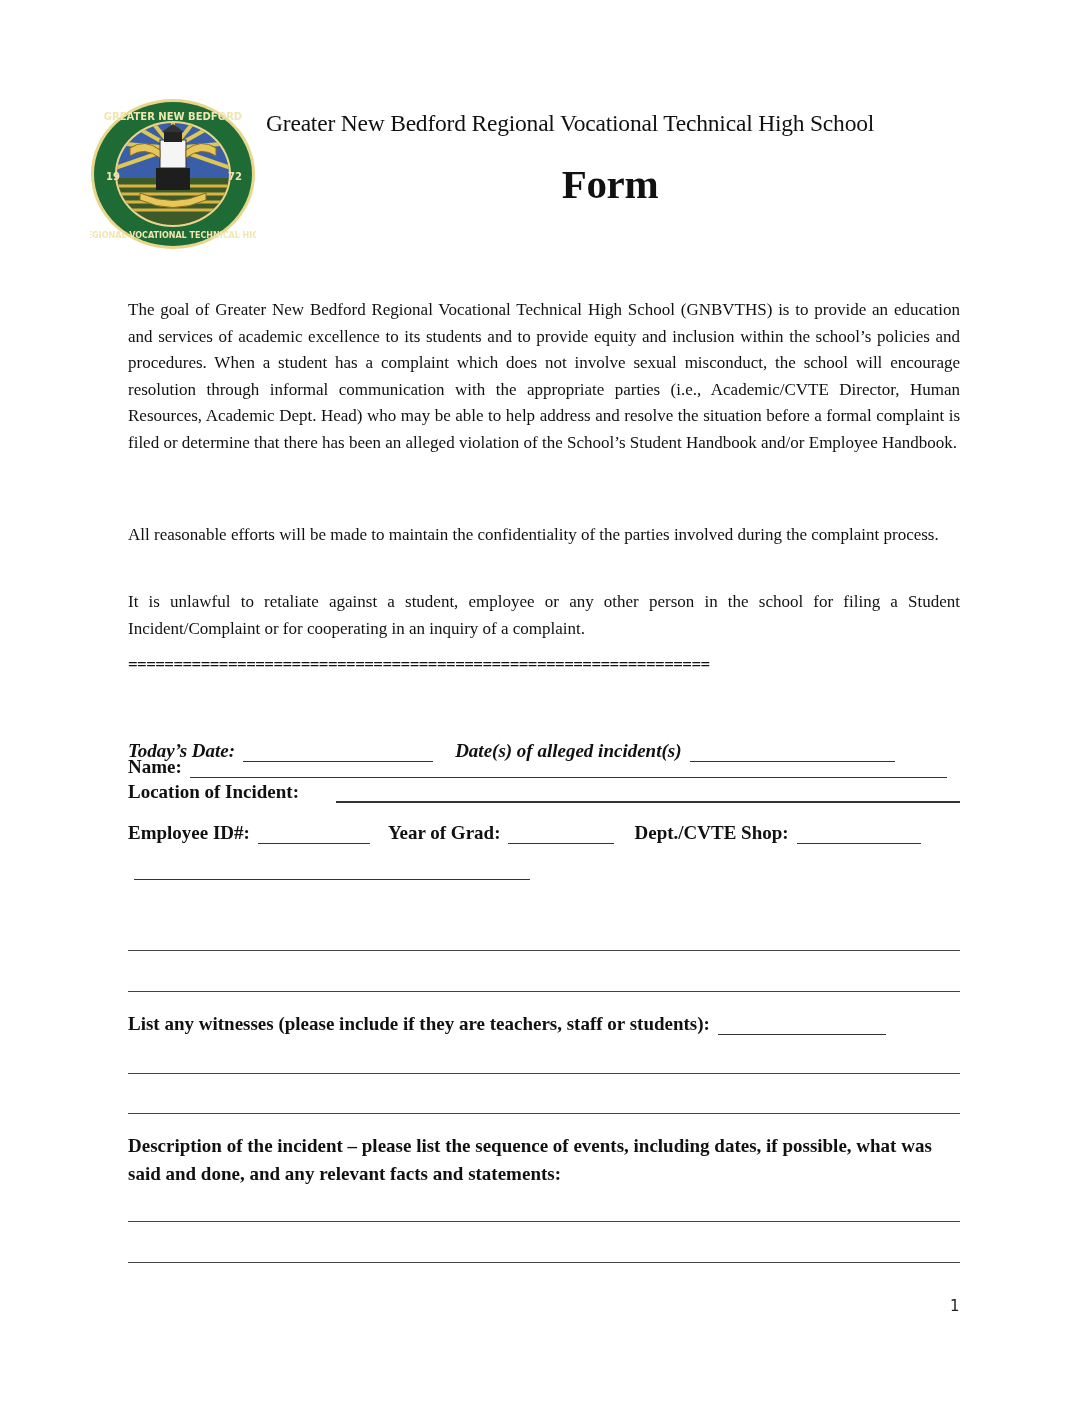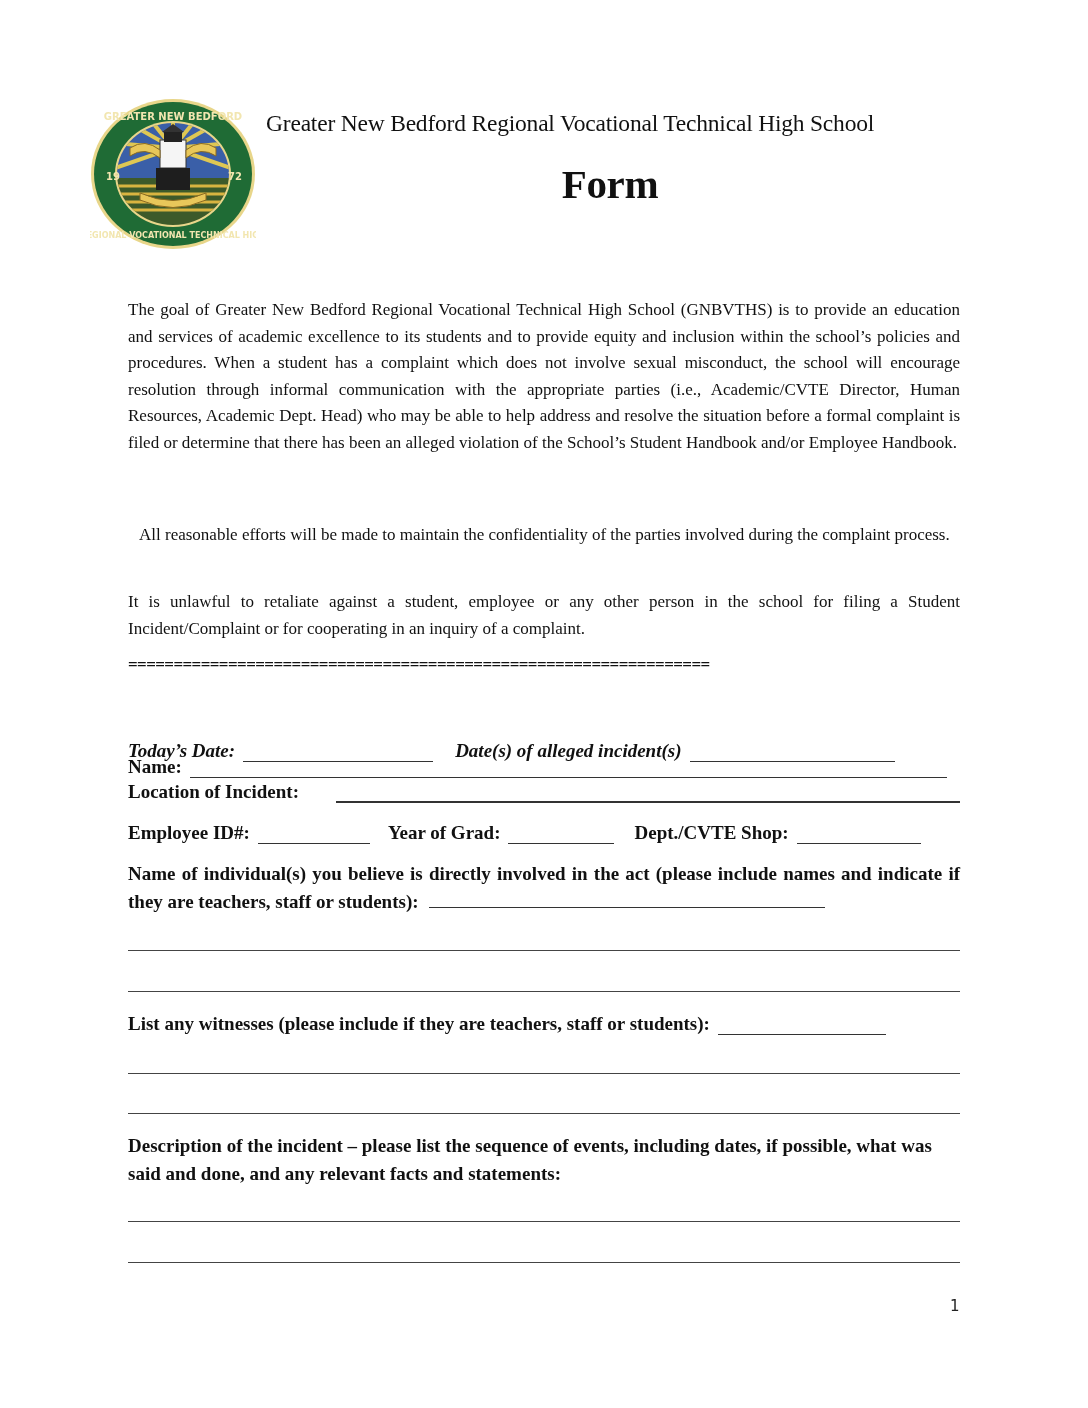--- a/index.html
+++ b/index.html
@@ -6,21 +6,21 @@
   body { width: 1088px; height: 1408px; position: relative; overflow: hidden;
          font-family: "Liberation Serif", "DejaVu Serif", serif; color: #111; }
   .abs { position: absolute; }
   .logo { left: 90px; top: 98px; width: 166px; height: 152px; }
   .school { left: 266px; top: 110px; font-size: 23.5px; letter-spacing: -0.2px; white-space: nowrap; }
   .title { left: 260px; top: 160px; width: 700px; text-align: center; font-weight: bold;
            font-size: 41px; line-height: 48px; letter-spacing: -0.3px; }
   .title .l1 { display: block; padding-left: 52px; }
   .body-text { left: 128px; width: 832px; font-size: 17px; line-height: 26.5px; text-align: justify; }
   .p1 { top: 297px; }
-  .p2 { top: 522px; margin-left: 11px; }
+  .p2 { top: 522px; }
   .p3 { top: 589px; }
   .sep { left: 128px; top: 655px; font-size: 17px; letter-spacing: -0.6px; white-space: nowrap; font-weight: bold; }
   .row { left: 128px; width: 832px; font-size: 19px; font-weight: bold; white-space: nowrap; display: flex; align-items: flex-end; }
   .fld { display: inline-block; border-bottom: 1.2px solid #333; height: 18px; margin-left: 8px; }
   .gap { display: inline-block; }
   .line { left: 128px; width: 832px; border-bottom: 1.2px solid #444; height: 0; }
   .q { left: 128px; width: 832px; font-size: 19px; font-weight: bold; line-height: 28px; }
   .q .inline-fld { display: inline-block; border-bottom: 1.2px solid #333; height: 18px; vertical-align: baseline; }
   .pagenum { left: 950px; top: 1297px; font-family: "DejaVu Sans", sans-serif; font-size: 15px; color: #222; }
 </style>
@@ -107,21 +107,20 @@
   <span class="fld" style="width:112px;"></span>
   <span class="gap" style="width:18px;"></span>
   <span>Year of Grad:</span>
   <span class="fld" style="width:106px;"></span>
   <span class="gap" style="width:20px;"></span>
   <span>Dept./CVTE Shop:</span>
   <span class="fld" style="width:124px;"></span>
 </div>
 
 <div class="abs q" style="top:860px; text-align:justify;">
-  <span>Name of individual(s) you believe is directly involved in the act (please include names and indicate if they are teachers, staff or students):</span>
   <span class="inline-fld" style="width:396px; margin-left:6px;"></span>
 </div>
 <div class="abs line" style="top:950px;"></div>
 <div class="abs line" style="top:991px;"></div>
 
 <div class="abs row" style="top:1013px;">
   <span>List any witnesses (please include if they are teachers, staff or students):</span>
   <span class="fld" style="width:168px;"></span>
 </div>
 <div class="abs line" style="top:1073px;"></div>

